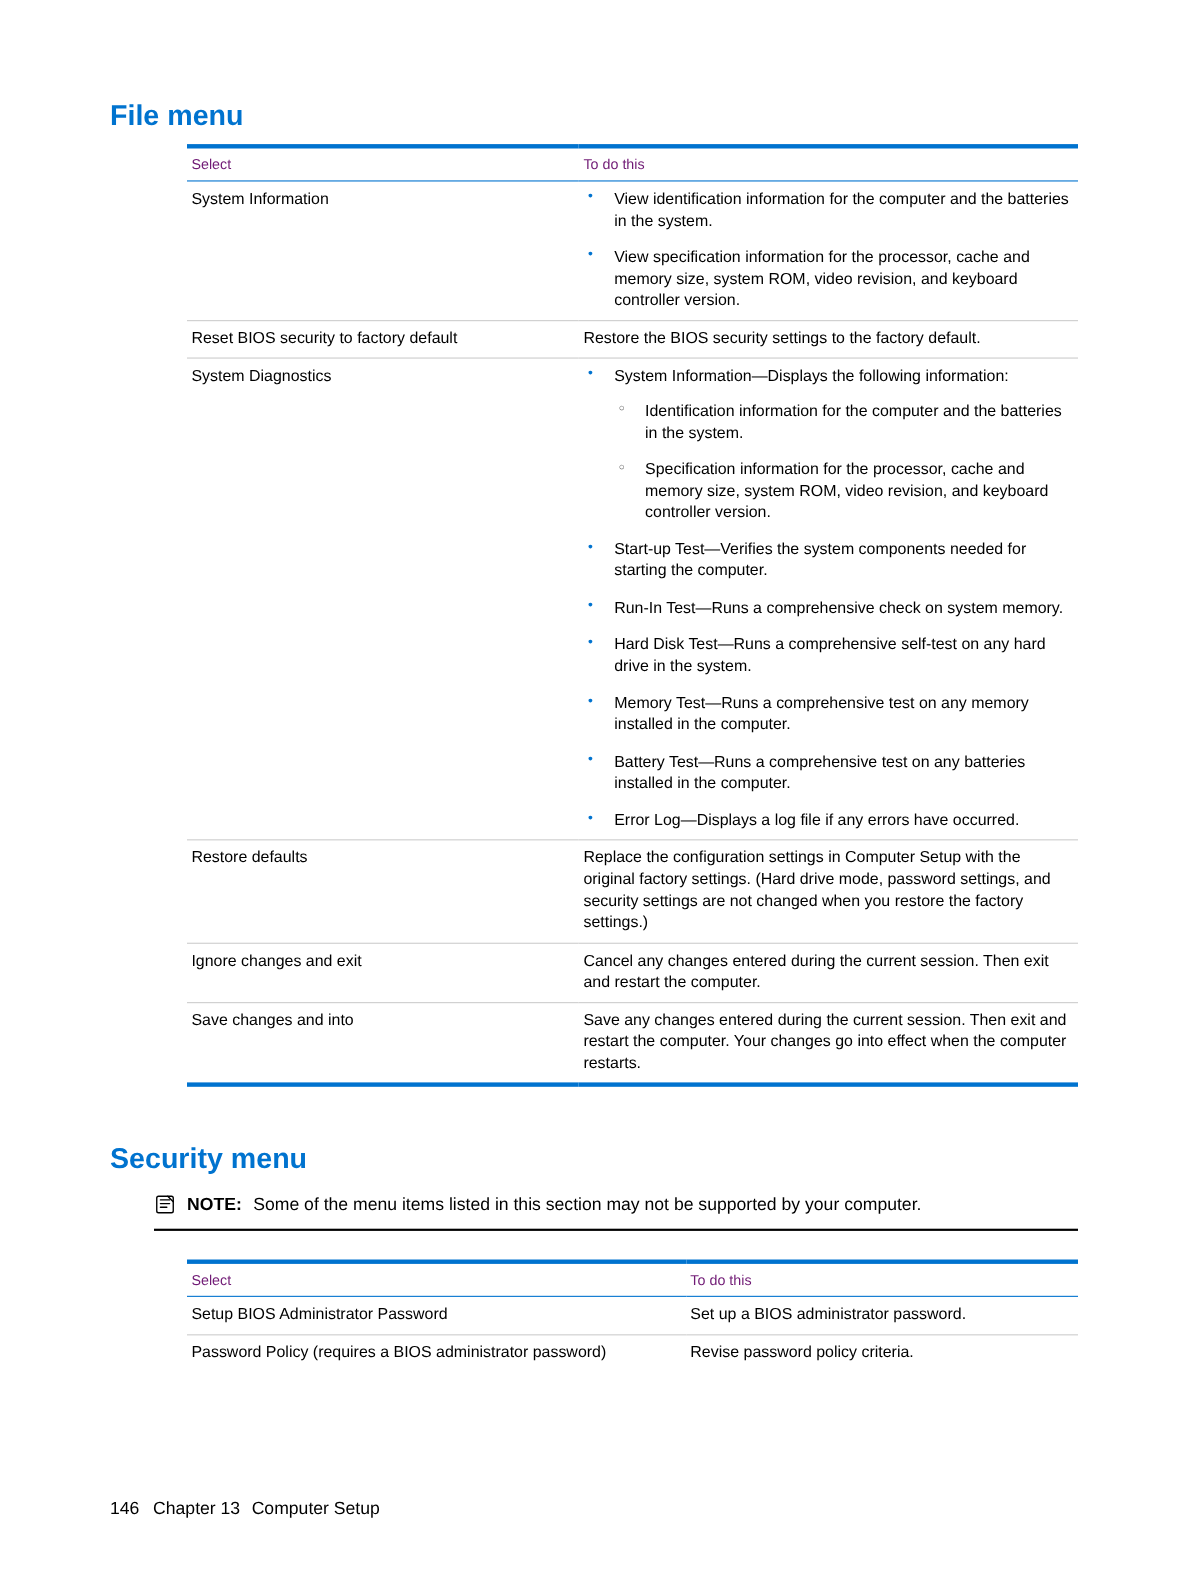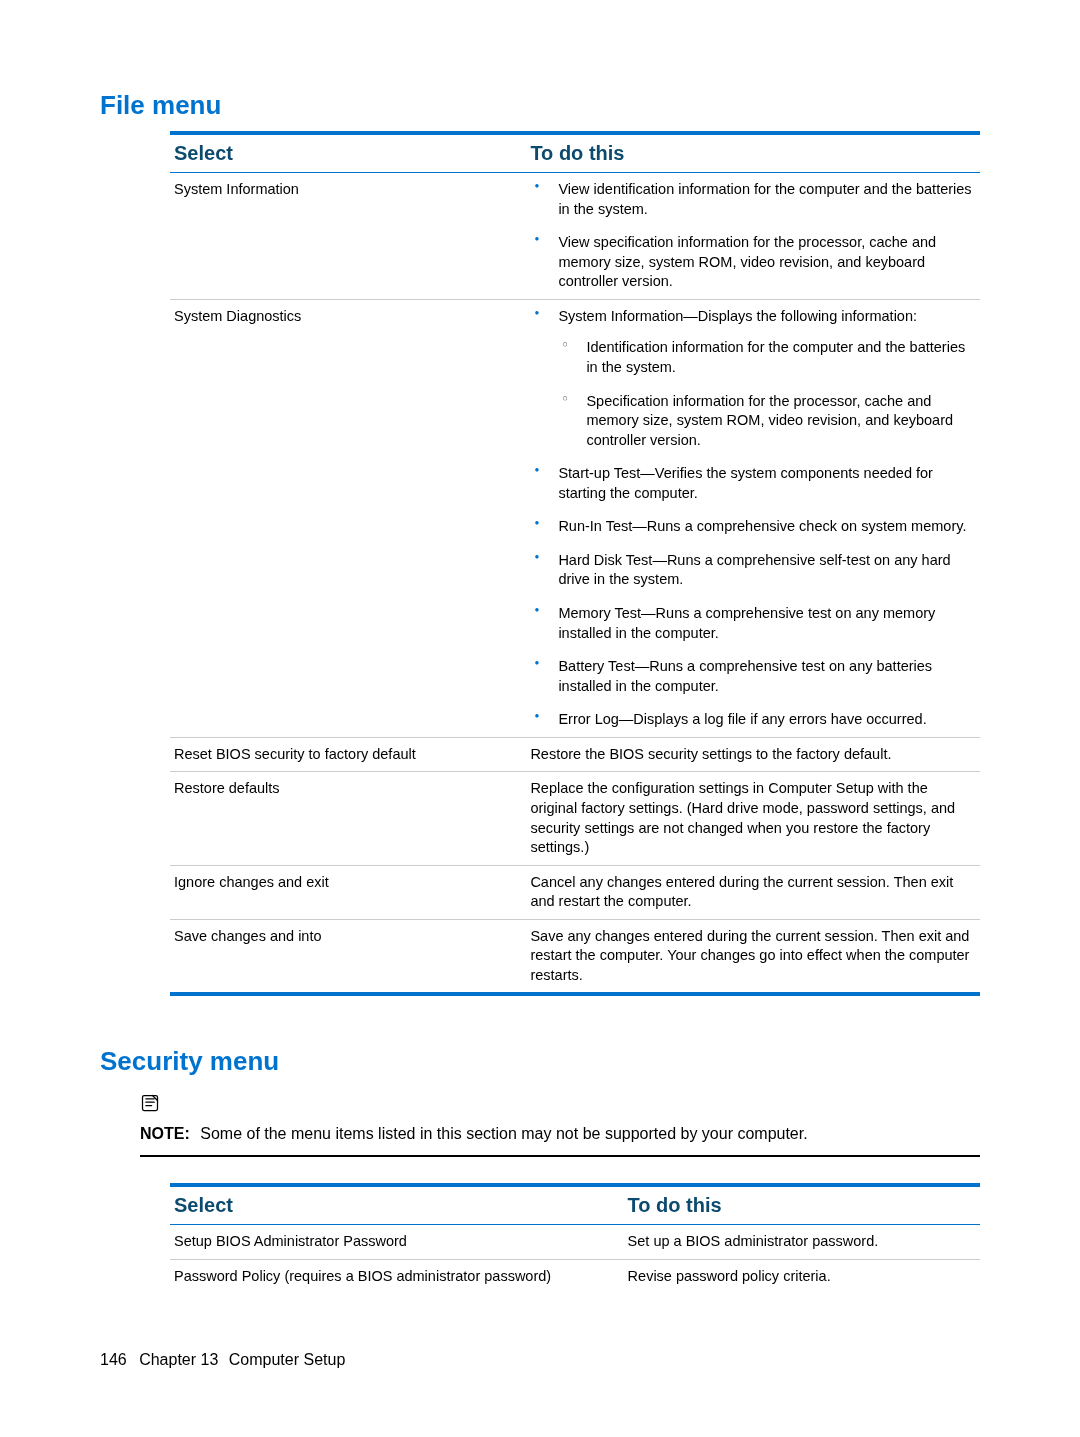--- a/index.html
+++ b/index.html
@@ -27,24 +27,24 @@
     width: 100%;
     border-collapse: collapse;
     font-size: 14.5px;
   }
   table thead tr {
     border-top: 4px solid #0073cf;
     border-bottom: 1px solid #0073cf;
   }
   table thead th {
     text-align: left;
-    color: #0c4a6e;
-    font-weight: bold;
+    color: #701a75;
+    font-weight: normal;
     padding: 7px 4px;
-    font-size: 20px;
+    font-size: 13px;
   }
   table tbody tr {
     border-bottom: 1px solid #ccc;
   }
   table tbody tr:last-child {
     border-bottom: 4px solid #0073cf;
   }
   table td {
     vertical-align: top;
     padding: 7px 4px;
@@ -78,33 +78,32 @@
 
   .note-row {
     margin-left: 40px;
     border-bottom: 2px solid #000;
     padding: 6px 0 10px 0;
     font-size: 16px;
     display: flex;
     align-items: flex-start;
     gap: 10px;
     margin-bottom: 26px;
-    flex-direction: column;
   }
   .note-icon {
     flex: 0 0 auto;
     width: 20px; height: 20px;
   }
   .note-label { font-weight: bold; margin-right: 6px; }
   .note-text { flex: 1; line-height: 1.35; }
 
   .footer {
     position: absolute;
     left: 100px;
-    bottom: 68px;
+    bottom: 56px;
     font-size: 16px;
   }
   .footer .pnum { margin-right: 8px; }
   .footer .chap { margin-right: 6px; }
 </style>
 </head>
 <body>
 
 <h2 class="section-heading">File menu</h2>
 <div class="table-wrap">
@@ -120,20 +119,25 @@
       <tr>
         <td>System Information</td>
         <td>
           <ul class="bullet">
             <li>View identification information for the computer and the batteries in the system.</li>
             <li>View specification information for the processor, cache and memory size, system ROM, video revision, and keyboard controller version.</li>
           </ul>
         </td>
       </tr>
 
+
+      <tr>
+        <td>Reset BIOS security to factory default</td>
+        <td>Restore the BIOS security settings to the factory default.</td>
+      </tr>
 
       <tr>
         <td>System Diagnostics</td>
         <td>
           <ul class="bullet">
             <li>
               <span>System Information—Displays the following information:</span>
               <ul class="hollow">
                 <li>Identification information for the computer and the batteries in the system.</li>
                 <li>Specification information for the processor, cache and memory size, system ROM, video revision, and keyboard controller version.</li>
@@ -143,25 +147,20 @@
             <li>Run-In Test—Runs a comprehensive check on system memory.</li>
             <li>Hard Disk Test—Runs a comprehensive self-test on any hard drive in the system.</li>
             <li>Memory Test—Runs a comprehensive test on any memory installed in the computer.</li>
             <li>Battery Test—Runs a comprehensive test on any batteries installed in the computer.</li>
             <li>Error Log—Displays a log file if any errors have occurred.</li>
           </ul>
         </td>
       </tr>
 
       <tr>
-        <td>Reset BIOS security to factory default</td>
-        <td>Restore the BIOS security settings to the factory default.</td>
-      </tr>
-
-      <tr>
         <td>Restore defaults</td>
         <td>Replace the configuration settings in Computer Setup with the original factory settings. (Hard drive mode, password settings, and security settings are not changed when you restore the factory settings.)</td>
       </tr>
 
       <tr>
         <td>Ignore changes and exit</td>
         <td>Cancel any changes entered during the current session. Then exit and restart the computer.</td>
       </tr>
 
       <tr>

